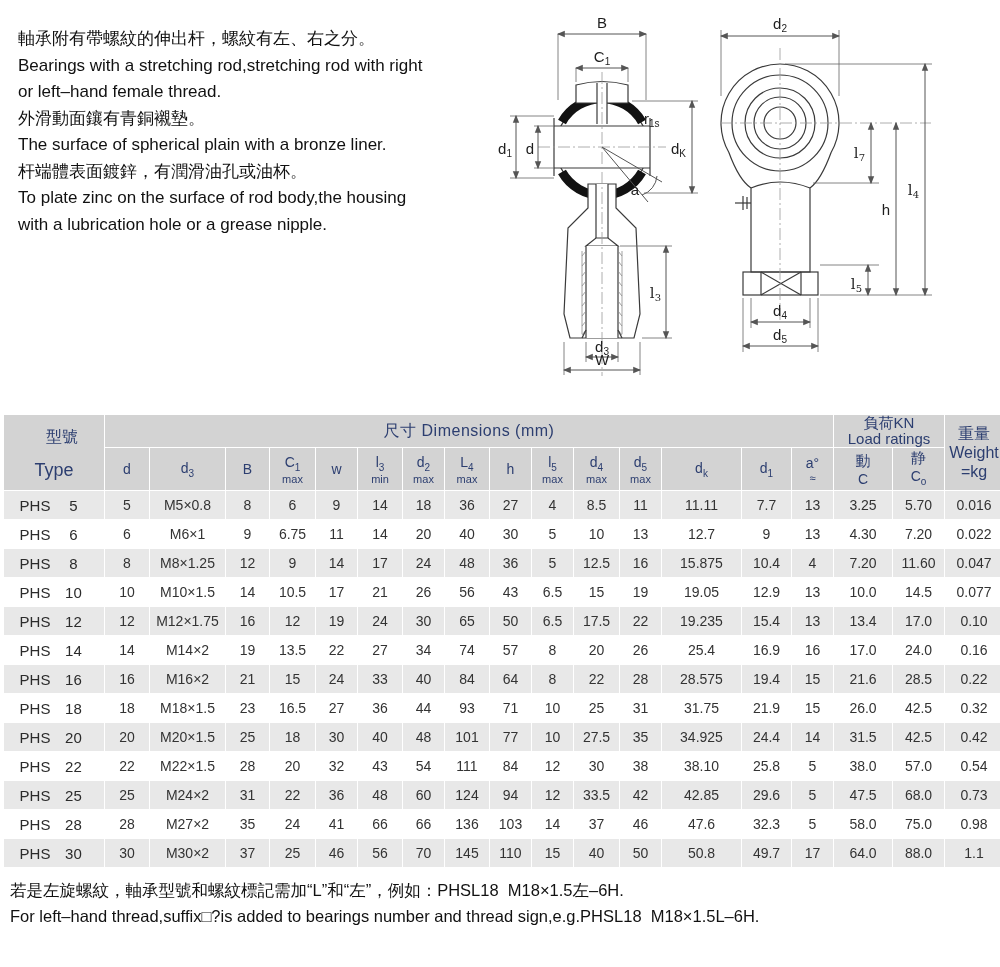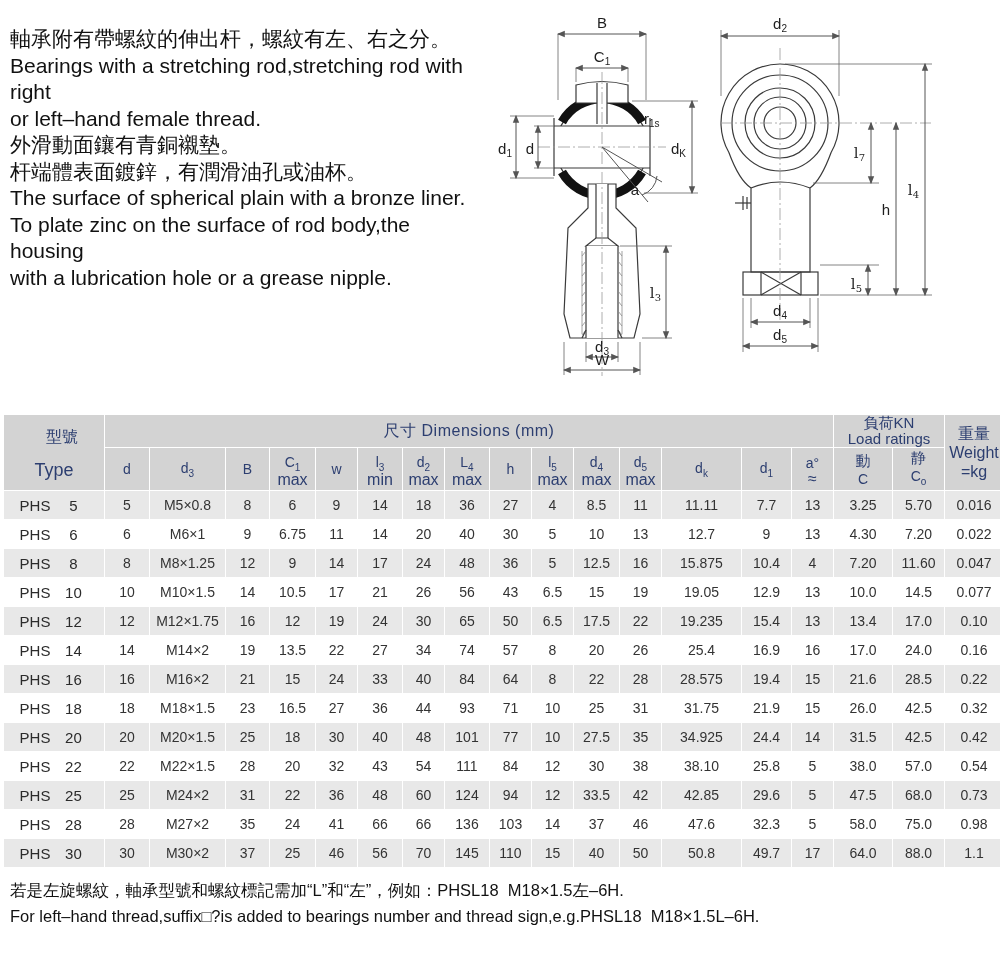--- a/index.html
+++ b/index.html
@@ -1,19 +1,19 @@
 <!DOCTYPE html>
 <html><head>
 <meta charset="utf-8">
 <style>
   html,body{margin:0;padding:0;background:#fff;}
   .page{position:relative;width:1000px;height:967px;background:#fff;overflow:hidden;
         font-family:"Liberation Sans",sans-serif;color:#1c1c1c;}
   
-  .desc{position:absolute;left:10px;top:26px;width:478px;font-size:21px;}
+  .desc{position:absolute;left:18px;top:26px;width:478px;font-size:17px;}
   .desc div{white-space:pre-wrap;line-height:26.5px;color:#111;}
   
   .dwg{position:absolute;}
   .dwg-left{left:492px;top:4px;}
   .dwg-right{left:718px;top:0px;}
   .outl{stroke:#3a3a3a;stroke-width:1.2;fill:none;}
   .thin{stroke:#8a8a8a;stroke-width:0.8;fill:none;}
   .dim{stroke:#555;stroke-width:1;fill:none;}
   .ext{stroke:#666;stroke-width:0.8;fill:none;}
   .cl{stroke:#999;stroke-width:0.8;stroke-dasharray:12 3 2 3;fill:none;}
@@ -27,21 +27,21 @@
   table.spec thead th{background:#d3d3d3;color:#2c3e70;font-weight:normal;}
   tr.hr1 th{height:32px;}
   tr.hr2 th{height:42px;}
   .th-type div.cn16{font-size:16px;margin-top:2px;padding-left:16px;}
   .th-type div.en18{font-size:18px;margin-top:12px;}
   .th-dims{font-size:16px;letter-spacing:0.5px;}
   .th-load div{font-size:15px;line-height:16px;}
   .th-weight div{font-size:16px;line-height:19px;}
   .cm{font-size:14px;}
   sub.cs{font-size:10px;}
-  .cn{display:block;font-size:16px;line-height:11px;margin-top:1px;}
+  .cn{display:block;font-size:11px;line-height:11px;margin-top:1px;}
   .loadcol .cm{font-size:15px;}
   .loadcol .cn{font-size:14px;line-height:14px;}
   .loadcol sub.cs2{font-size:10px;}
   tbody td{height:28px;font-size:14px;color:#333;background:#e8e8e8;}
   tbody tr:nth-child(even) td{background:#fff;}
   td.typecol{font-size:15px;color:#2b2b2b;}
   td.typecol .tp{display:inline-block;}
   td.typecol .tn{display:inline-block;width:30px;text-align:center;margin-left:8px;}
   
   .footer{position:absolute;left:10px;top:877px;width:985px;}
@@ -50,22 +50,22 @@
 </head>
 <body>
 
 <div class="page">
 
   <div class="desc">
       <div>軸承附有帶螺紋的伸出杆，螺紋有左、右之分。</div>
       <div>Bearings with a stretching rod,stretching rod with right</div>
       <div>or left–hand female thread.</div>
       <div>外滑動面鑲有青銅襯墊。</div>
+      <div>The surface of spherical plain with a bronze liner.</div>
       <div>杆端體表面鍍鋅，有潤滑油孔或油杯。</div>
-      <div>The surface of spherical plain with a bronze liner.</div>
       <div>To plate zinc on the surface of rod body,the housing</div>
       <div>with a lubrication hole or a grease nipple.</div>
     </div>
 
   <svg class="dwg dwg-left" width="222" height="374" viewBox="0 0 222 374">
     <defs>
       <pattern id="hx" patternUnits="userSpaceOnUse" width="8" height="8" patternTransform="rotate(45 0 0)">
         <line x1="0" y1="0" x2="0" y2="8" stroke="#8a8a8a" stroke-width="1.1"></line>
       </pattern>
       <marker id="ar" viewBox="0 0 10 10" refX="8.5" refY="5" markerWidth="8" markerHeight="8" orient="auto-start-reverse">

